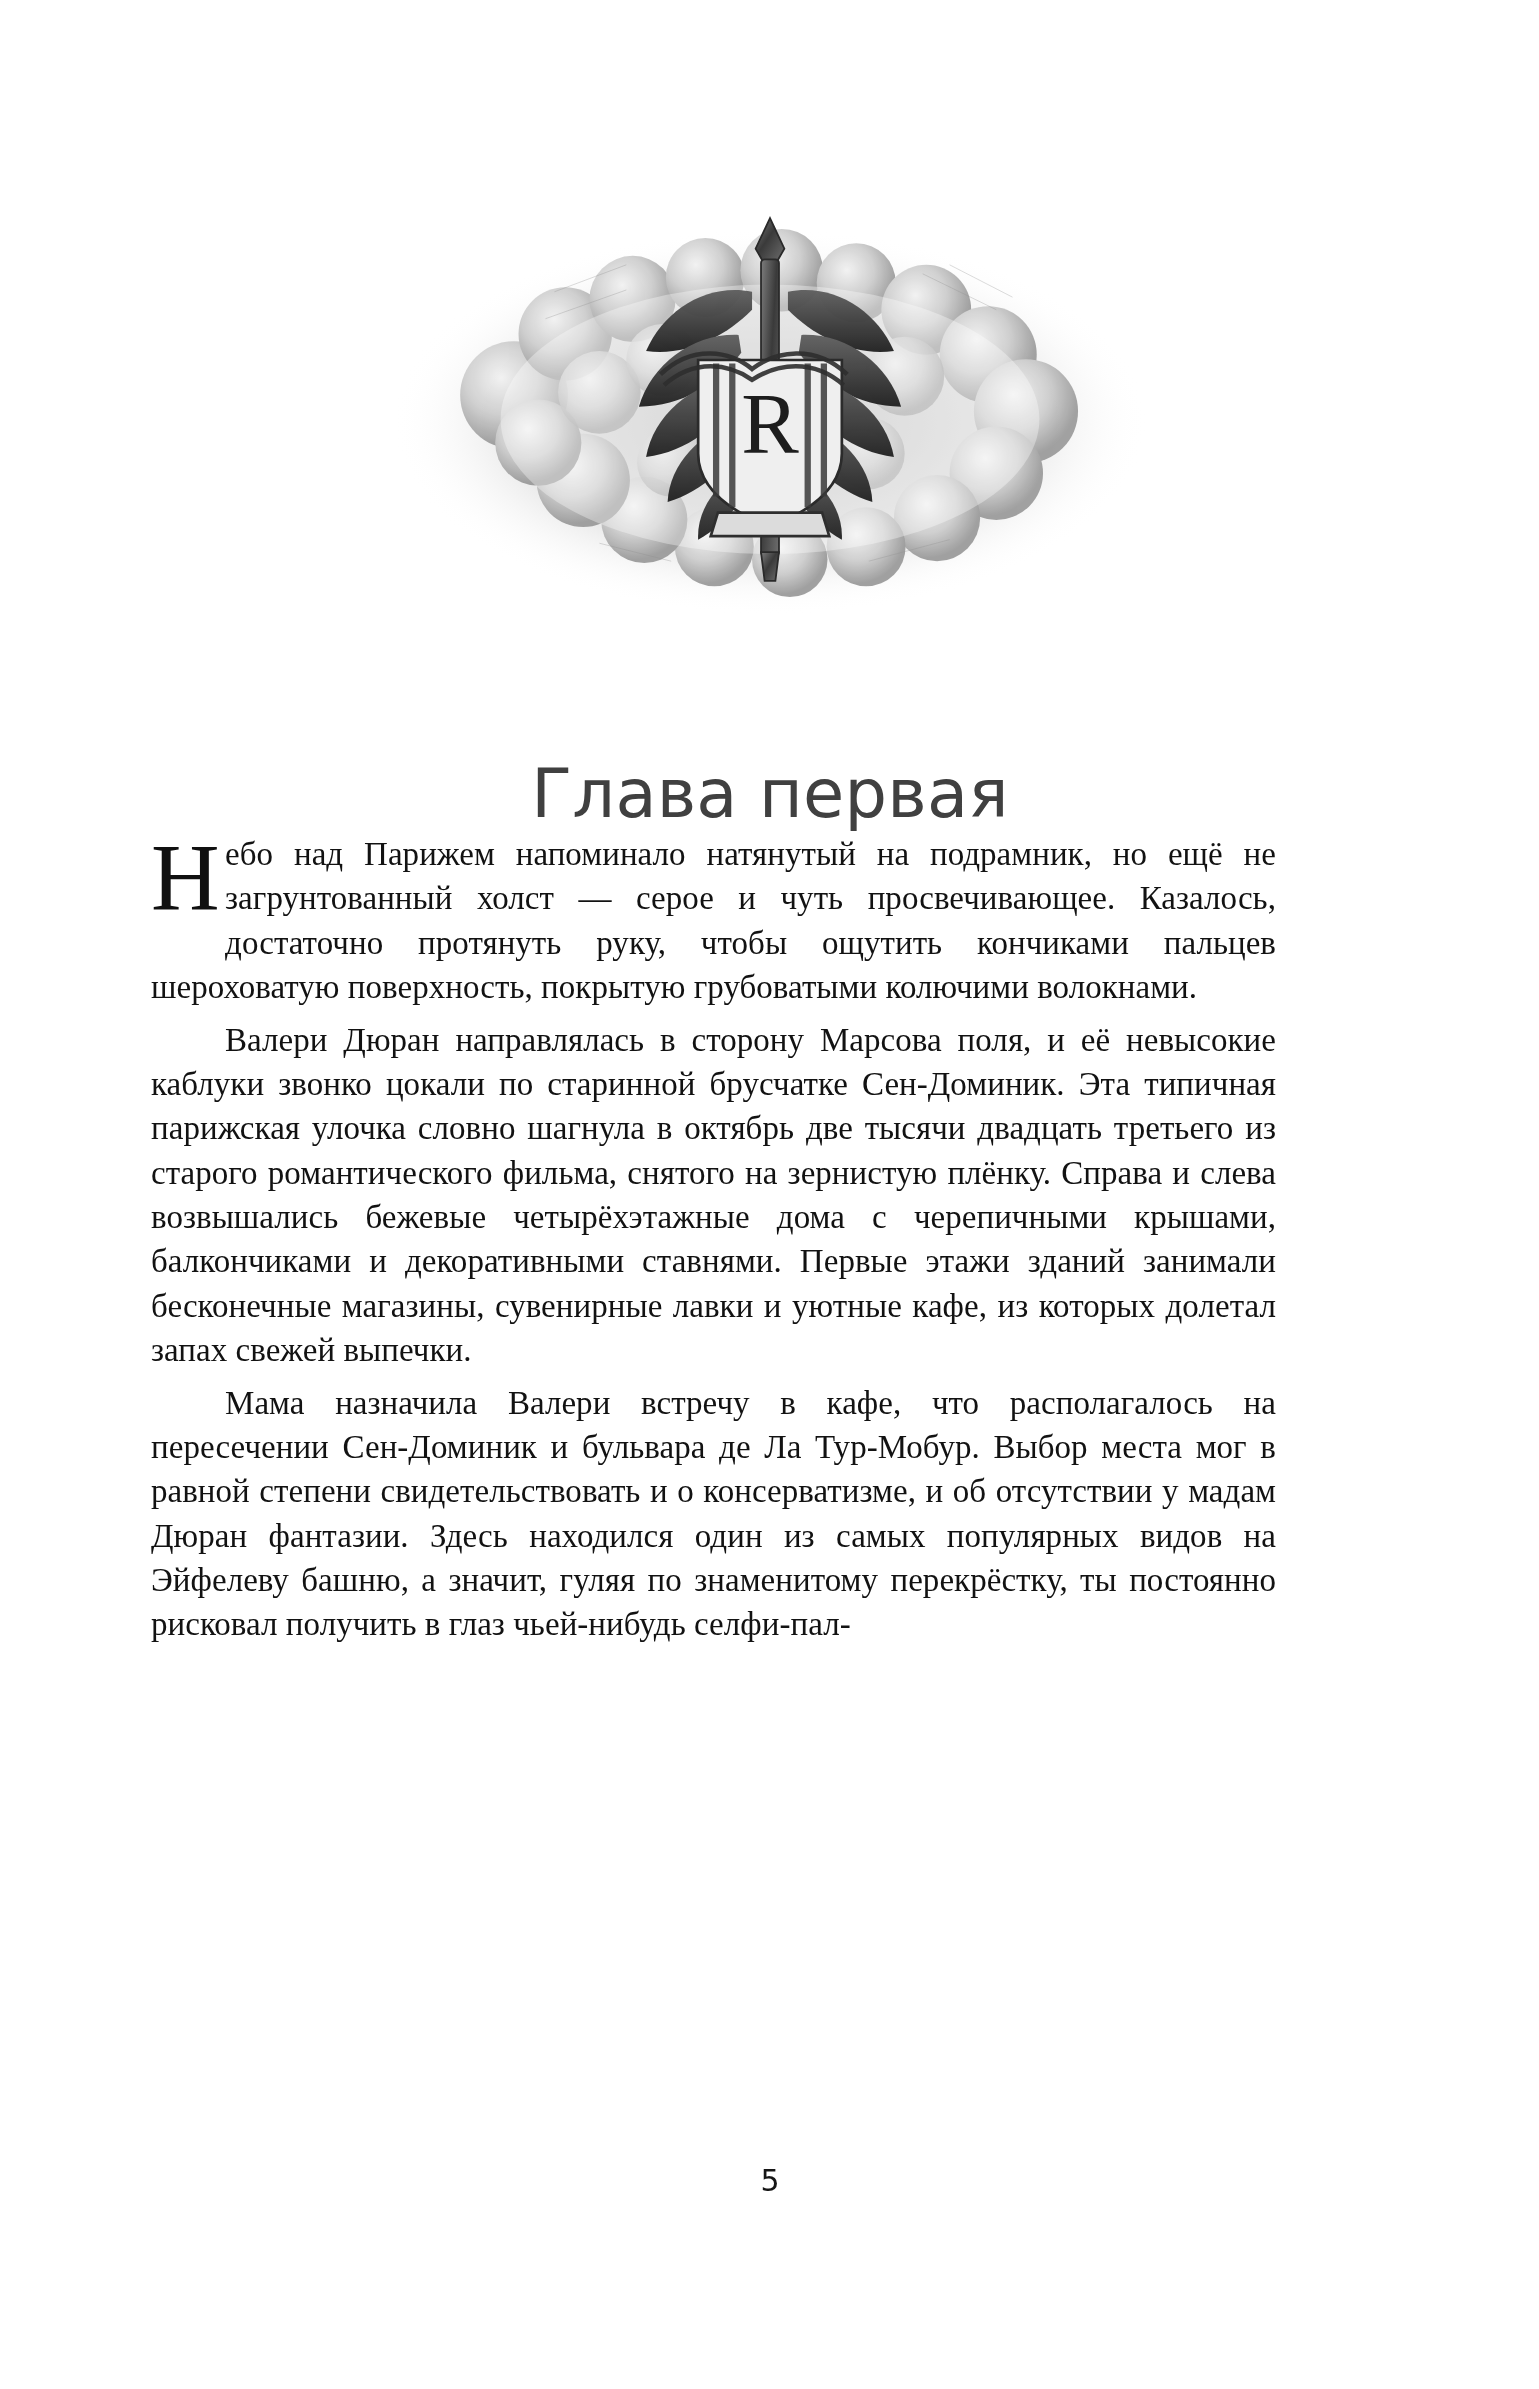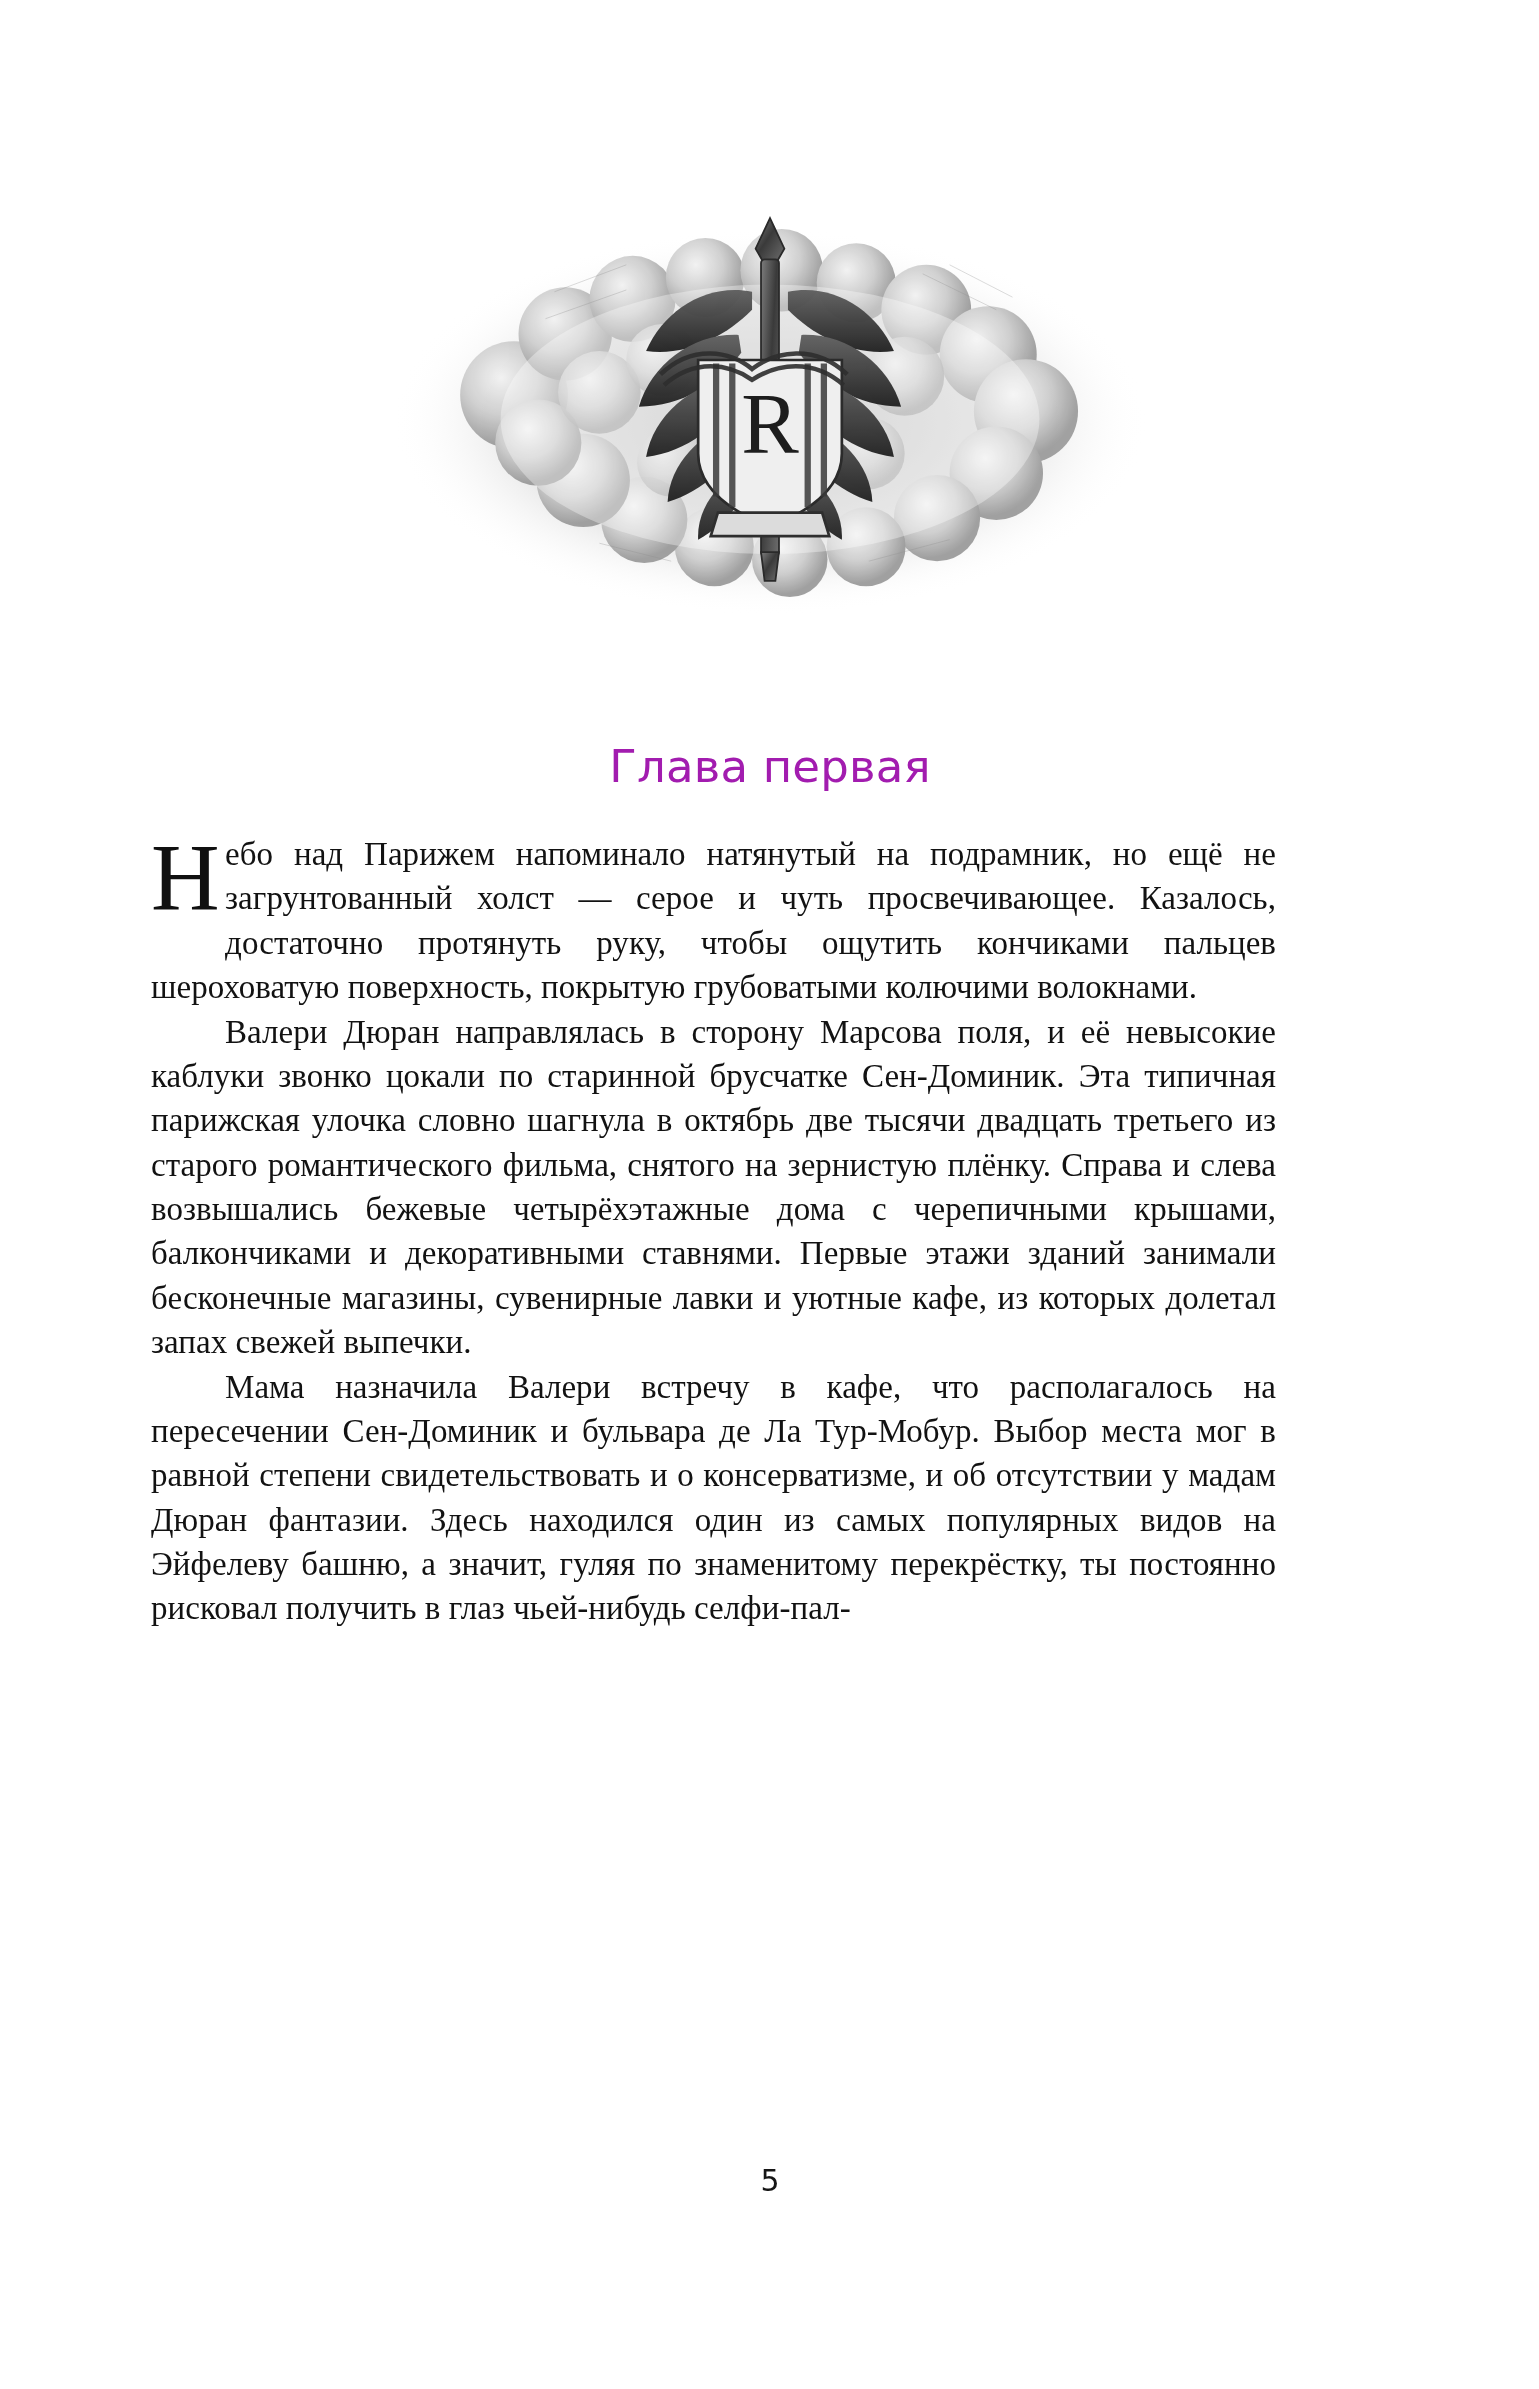--- a/index.html
+++ b/index.html
@@ -34,43 +34,43 @@
 
   
   .chapter-title {
     position: absolute;
     top: 710px;
     left: 0;
     width: 100%;
     text-align: center;
     font-family: "DejaVu Sans", sans-serif;
     font-weight: 400;
-    font-size: 45px;
+    font-size: 67px;
     letter-spacing: 0.2px;
-    color: #a21caf;
+    color: #404040;
   }
 
   
   .textblock {
     position: absolute;
     top: 832px;
     left: 151px;
     width: 1125px;
   }
   p {
     margin: 0;
     font-size: 33px;
     line-height: 1.345;
     text-align: justify;
     text-justify: inter-word;
     letter-spacing: 0.04px;
     color: #121212;
   }
   p + p {
-    margin-top: 0px;
+    margin-top: 8px;
   }
   p.indent {
     text-indent: 74px;
   }
   p.first {
     text-indent: 0;
   }
 
   
   .dropcap {

